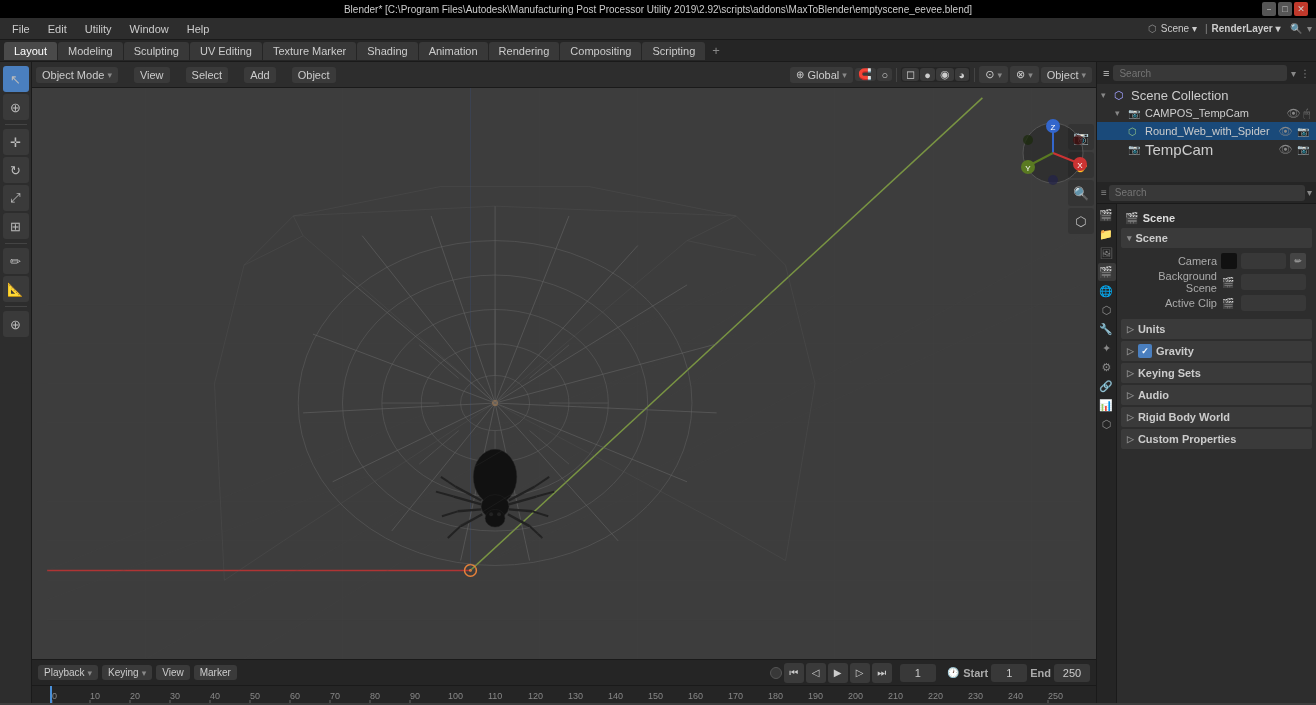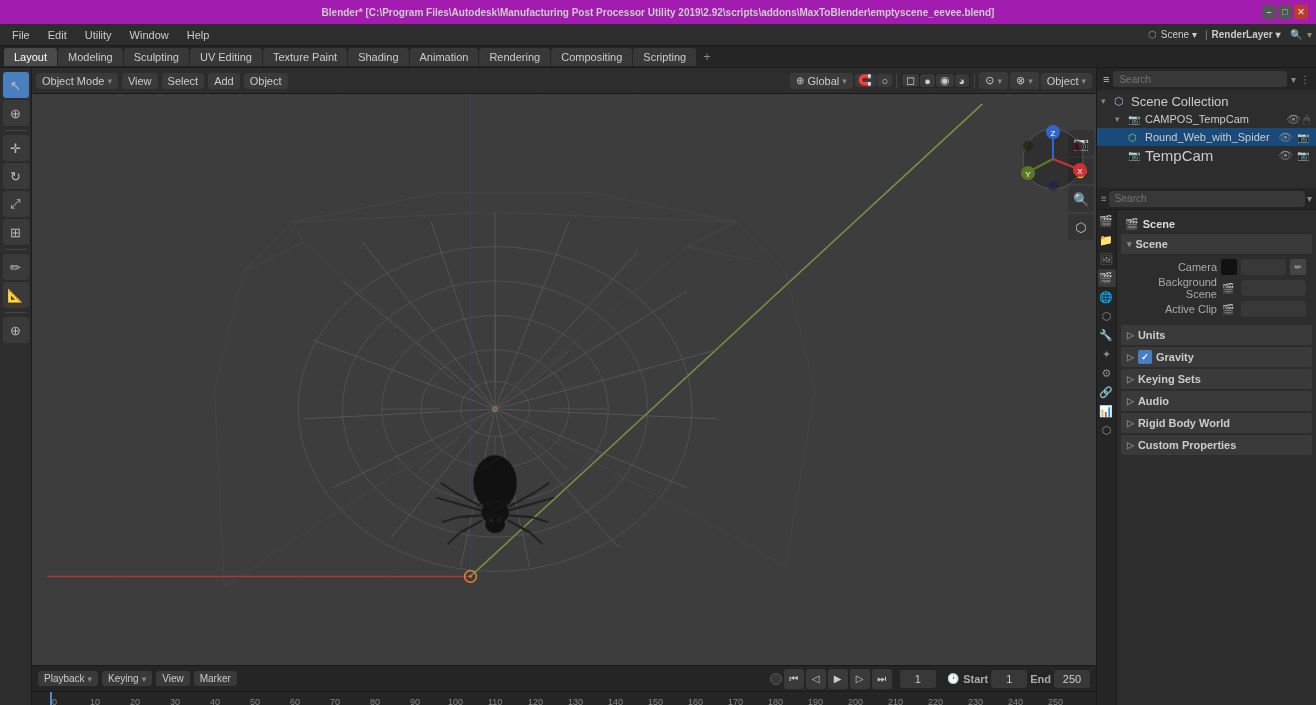--- a/index.html
+++ b/index.html
@@ -9,29 +9,28 @@
       background: #3d3d3d;
       font-family: 'Segoe UI', Arial, sans-serif;
       font-size: 11px;
       color: #ccc;
       overflow: hidden;
       user-select: none;
     }
 
     
     #title-bar {
-      height: 24px;
-      background: #a21caf;
+      height: 18px;
+      background: #000000;
       display: flex;
       align-items: center;
       padding: 0 8px;
       font-size: 11px;
       color: #ccc;
       position: relative;
-      font-weight: bold;
     }
     #title-bar .title-text {
       flex: 1;
       text-align: center;
       position: absolute;
       left: 0; right: 0;
       pointer-events: none;
     }
     #title-bar .window-controls {
       margin-left: auto;
@@ -430,21 +429,21 @@
       border-bottom: 1px solid #1a1a1a;
     }
 
     
     #vp-3d-header {
       height: 26px;
       background: #2d2d2d;
       display: flex;
       align-items: center;
       padding: 0 4px;
-      gap: 4px;
+      gap: 16px;
       border-bottom: 1px solid #1a1a1a;
       position: relative;
     }
 
     .separator {
       width: 1px;
       height: 14px;
       background: #444;
       margin: 0 2px;
     }
@@ -475,21 +474,21 @@
     <span style="font-size:10px; margin-left:6px;">🔍</span>
     <span style="font-size:10px; color:#888;">▾</span>
   </div>
 </div>
 
 <div id="workspace-tabs">
   <div class="workspace-tab active">Layout</div>
   <div class="workspace-tab">Modeling</div>
   <div class="workspace-tab">Sculpting</div>
   <div class="workspace-tab">UV Editing</div>
-  <div class="workspace-tab">Texture Paint</div>
+  <div class="workspace-tab">Texture Marker</div>
   <div class="workspace-tab">Shading</div>
   <div class="workspace-tab">Animation</div>
   <div class="workspace-tab">Rendering</div>
   <div class="workspace-tab">Compositing</div>
   <div class="workspace-tab">Scripting</div>
   <div class="workspace-plus">+</div>
 </div>
 
 <div id="main-layout" style="display:flex; height: calc(705px - 20px - 22px - 22px);">
 

